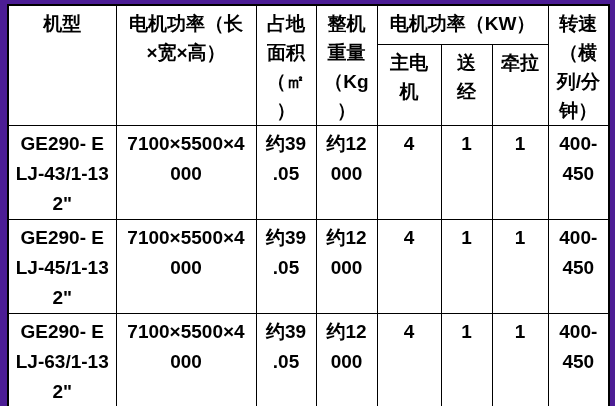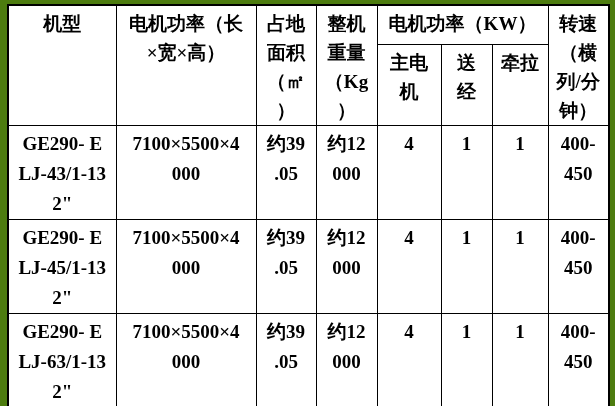--- a/index.html
+++ b/index.html
@@ -5,23 +5,23 @@
   * { box-sizing: border-box; }
   html, body {
     margin: 0;
     padding: 0;
     background: #fdfdfd;
   }
   .page {
     position: relative;
     width: 615px;
     height: 406px;
-    background: #4d7c0f;
+    background: #4c1d95;
     overflow: hidden;
-    font-family: Liberation Serif, serif;
+    font-family: Liberation Sans, sans-serif;
   }
   table.spec {
     border-collapse: collapse;
     table-layout: fixed;
     margin: 4px 0 0 7px;
     width: 601px;
     background: #ffffff;
     border: 2px solid #000000;
   }
   th, td {

